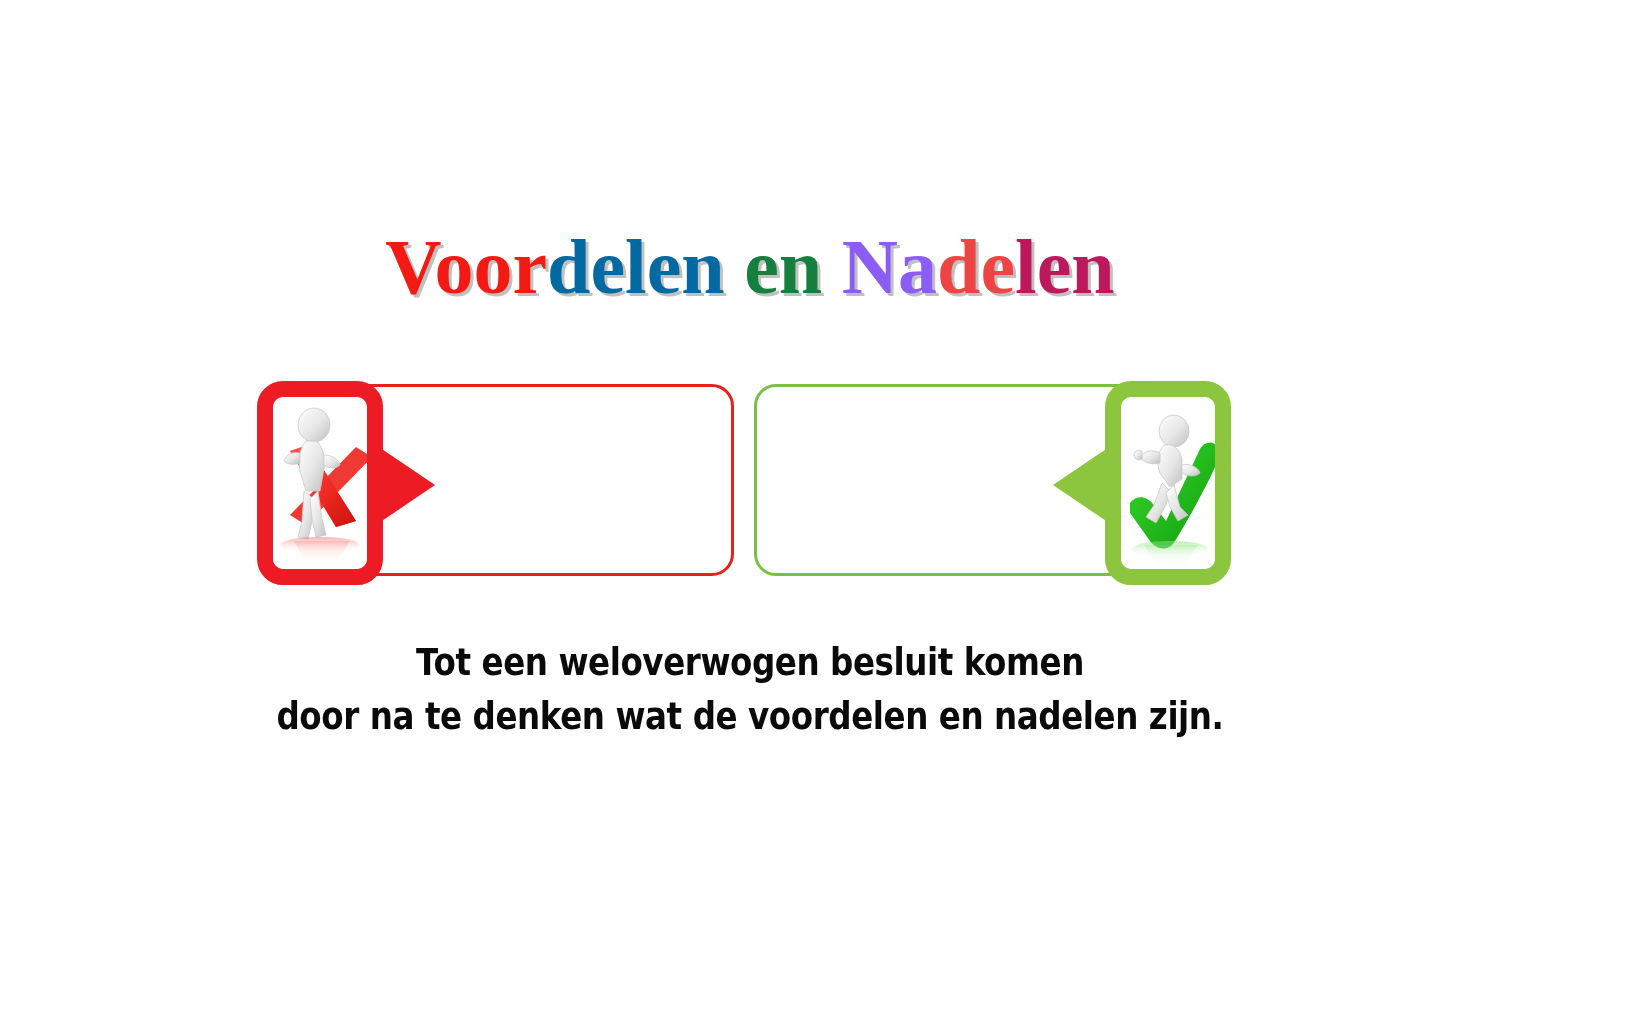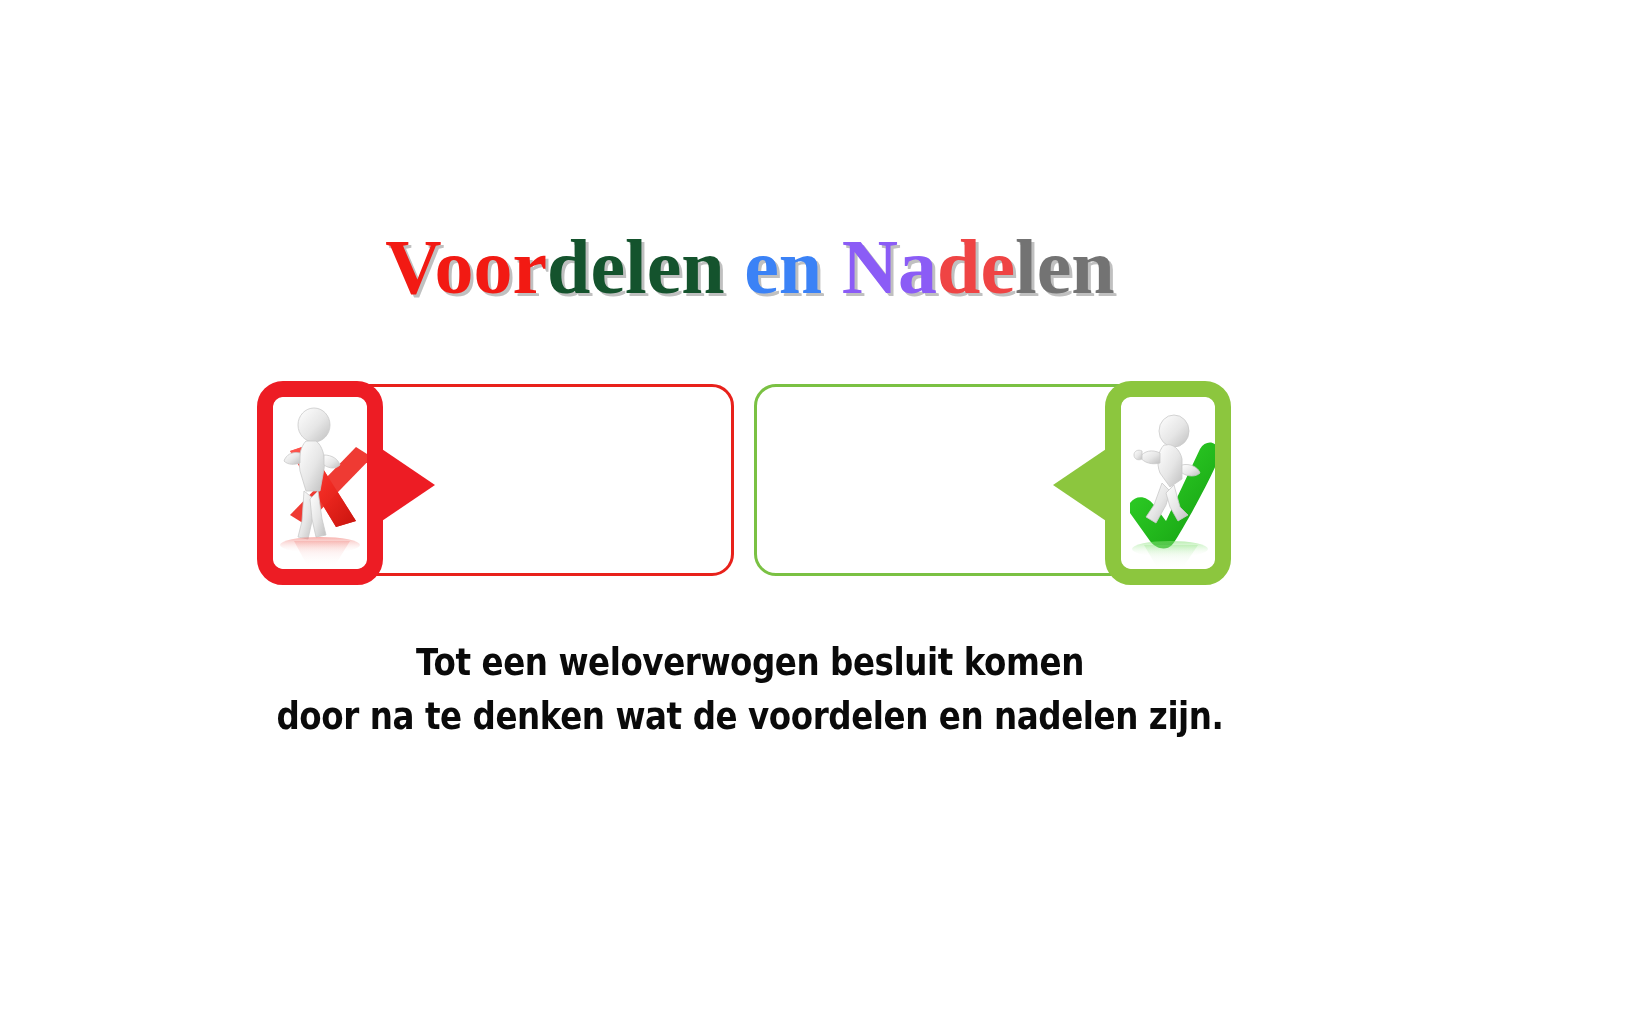--- a/index.html
+++ b/index.html
@@ -134,21 +134,21 @@
     transform: scaleX(0.88);
     transform-origin: center top;
     user-select: none;
   }
   .caption .line { display: block; white-space: nowrap; }
 </style>
 </head>
 <body>
 
 <div class="title">
-  <span style="color:#f21a13">Voor</span><span style="color:#14532d">delen</span><span>&nbsp;</span><span style="color:#3b82f6">en</span><span>&nbsp;</span><span style="color:#8b5cf6">Na</span><span style="color:#ef4444">de</span><span style="color:#737373">len</span>
+  <span style="color:#f21a13">Voor</span><span style="color:#0369a1">delen</span><span>&nbsp;</span><span style="color:#15803d">en</span><span>&nbsp;</span><span style="color:#8b5cf6">Na</span><span style="color:#ef4444">de</span><span style="color:#be185d">len</span>
 </div>
 
 <div class="boxes">
 
   <div class="panel panel-con">
     <div class="pointer pointer-right"></div>
 
     <div class="icon-tab icon-tab-con">
       <div class="icon-inner">
         <svg class="icon-art" viewBox="0 0 112 176">

